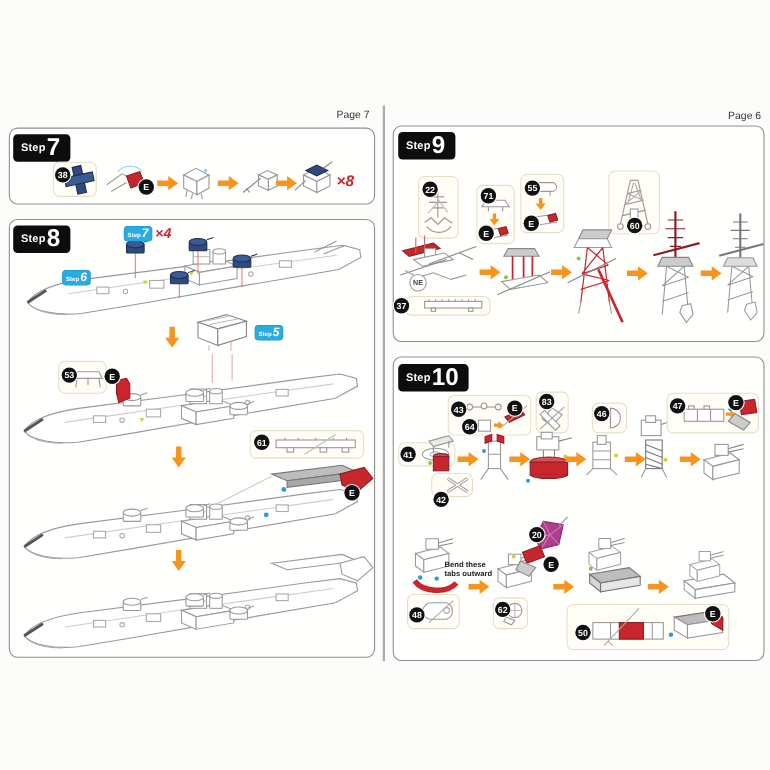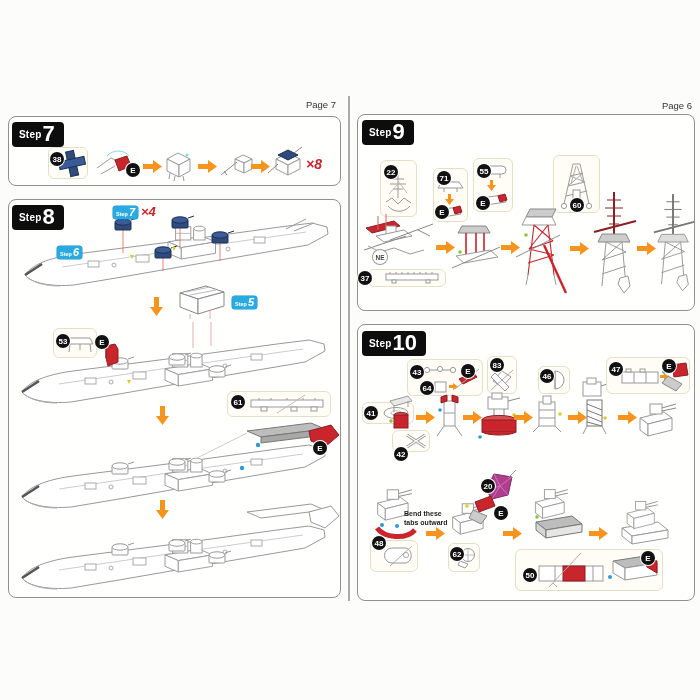--- a/index.html
+++ b/index.html
@@ -501,21 +501,21 @@
 <div class="note" style="left:404px;top:510px;width:44px">
   <div>Bend these</div>
   <div>tabs outward</div>
 </div>
 <div class="callout" style="left:370px;top:540px;width:48px;height:32px"></div>
 <svg class="art" style="left:384px;top:544px" width="32" height="26" viewBox="0 0 32 26">
   <path d="M8,4 h14 a8,8 0 0 1 0,15 h-14 a4,4 0 0 1 0,-15 z" fill="#fff" stroke="#999"></path>
   <path d="M6,22 L28,2" stroke="#aaa" fill="none"></path>
   <circle cx="22" cy="11" r="2.6" fill="none" stroke="#aaa"></circle>
 </svg>
-<div class="badge" style="left:372px;top:536px">48</div>
+<div class="badge" style="left:372px;top:552px">48</div>
 
 <svg class="art" style="left:426px;top:527px" width="19" height="13" viewBox="0 0 19 13">
       <path d="M0 4h10V0l9 6.5L10 13V9H0z" fill="#F7941D"></path>
     </svg>
 
 <svg class="art" style="left:478px;top:468px" width="38" height="34" viewBox="0 0 38 34">
   <polygon points="8,22 16,6 34,9 30,27 14,31" fill="#B03E8E" stroke="#7E2B66"></polygon>
   <path d="M16,6 L22,18 L34,9 M8,22 L22,18 L30,27 M22,18 L14,31" stroke="#D072B4" fill="none"></path>
   <path d="M30,10 L38,2" stroke="#999" fill="none"></path>
 </svg>

